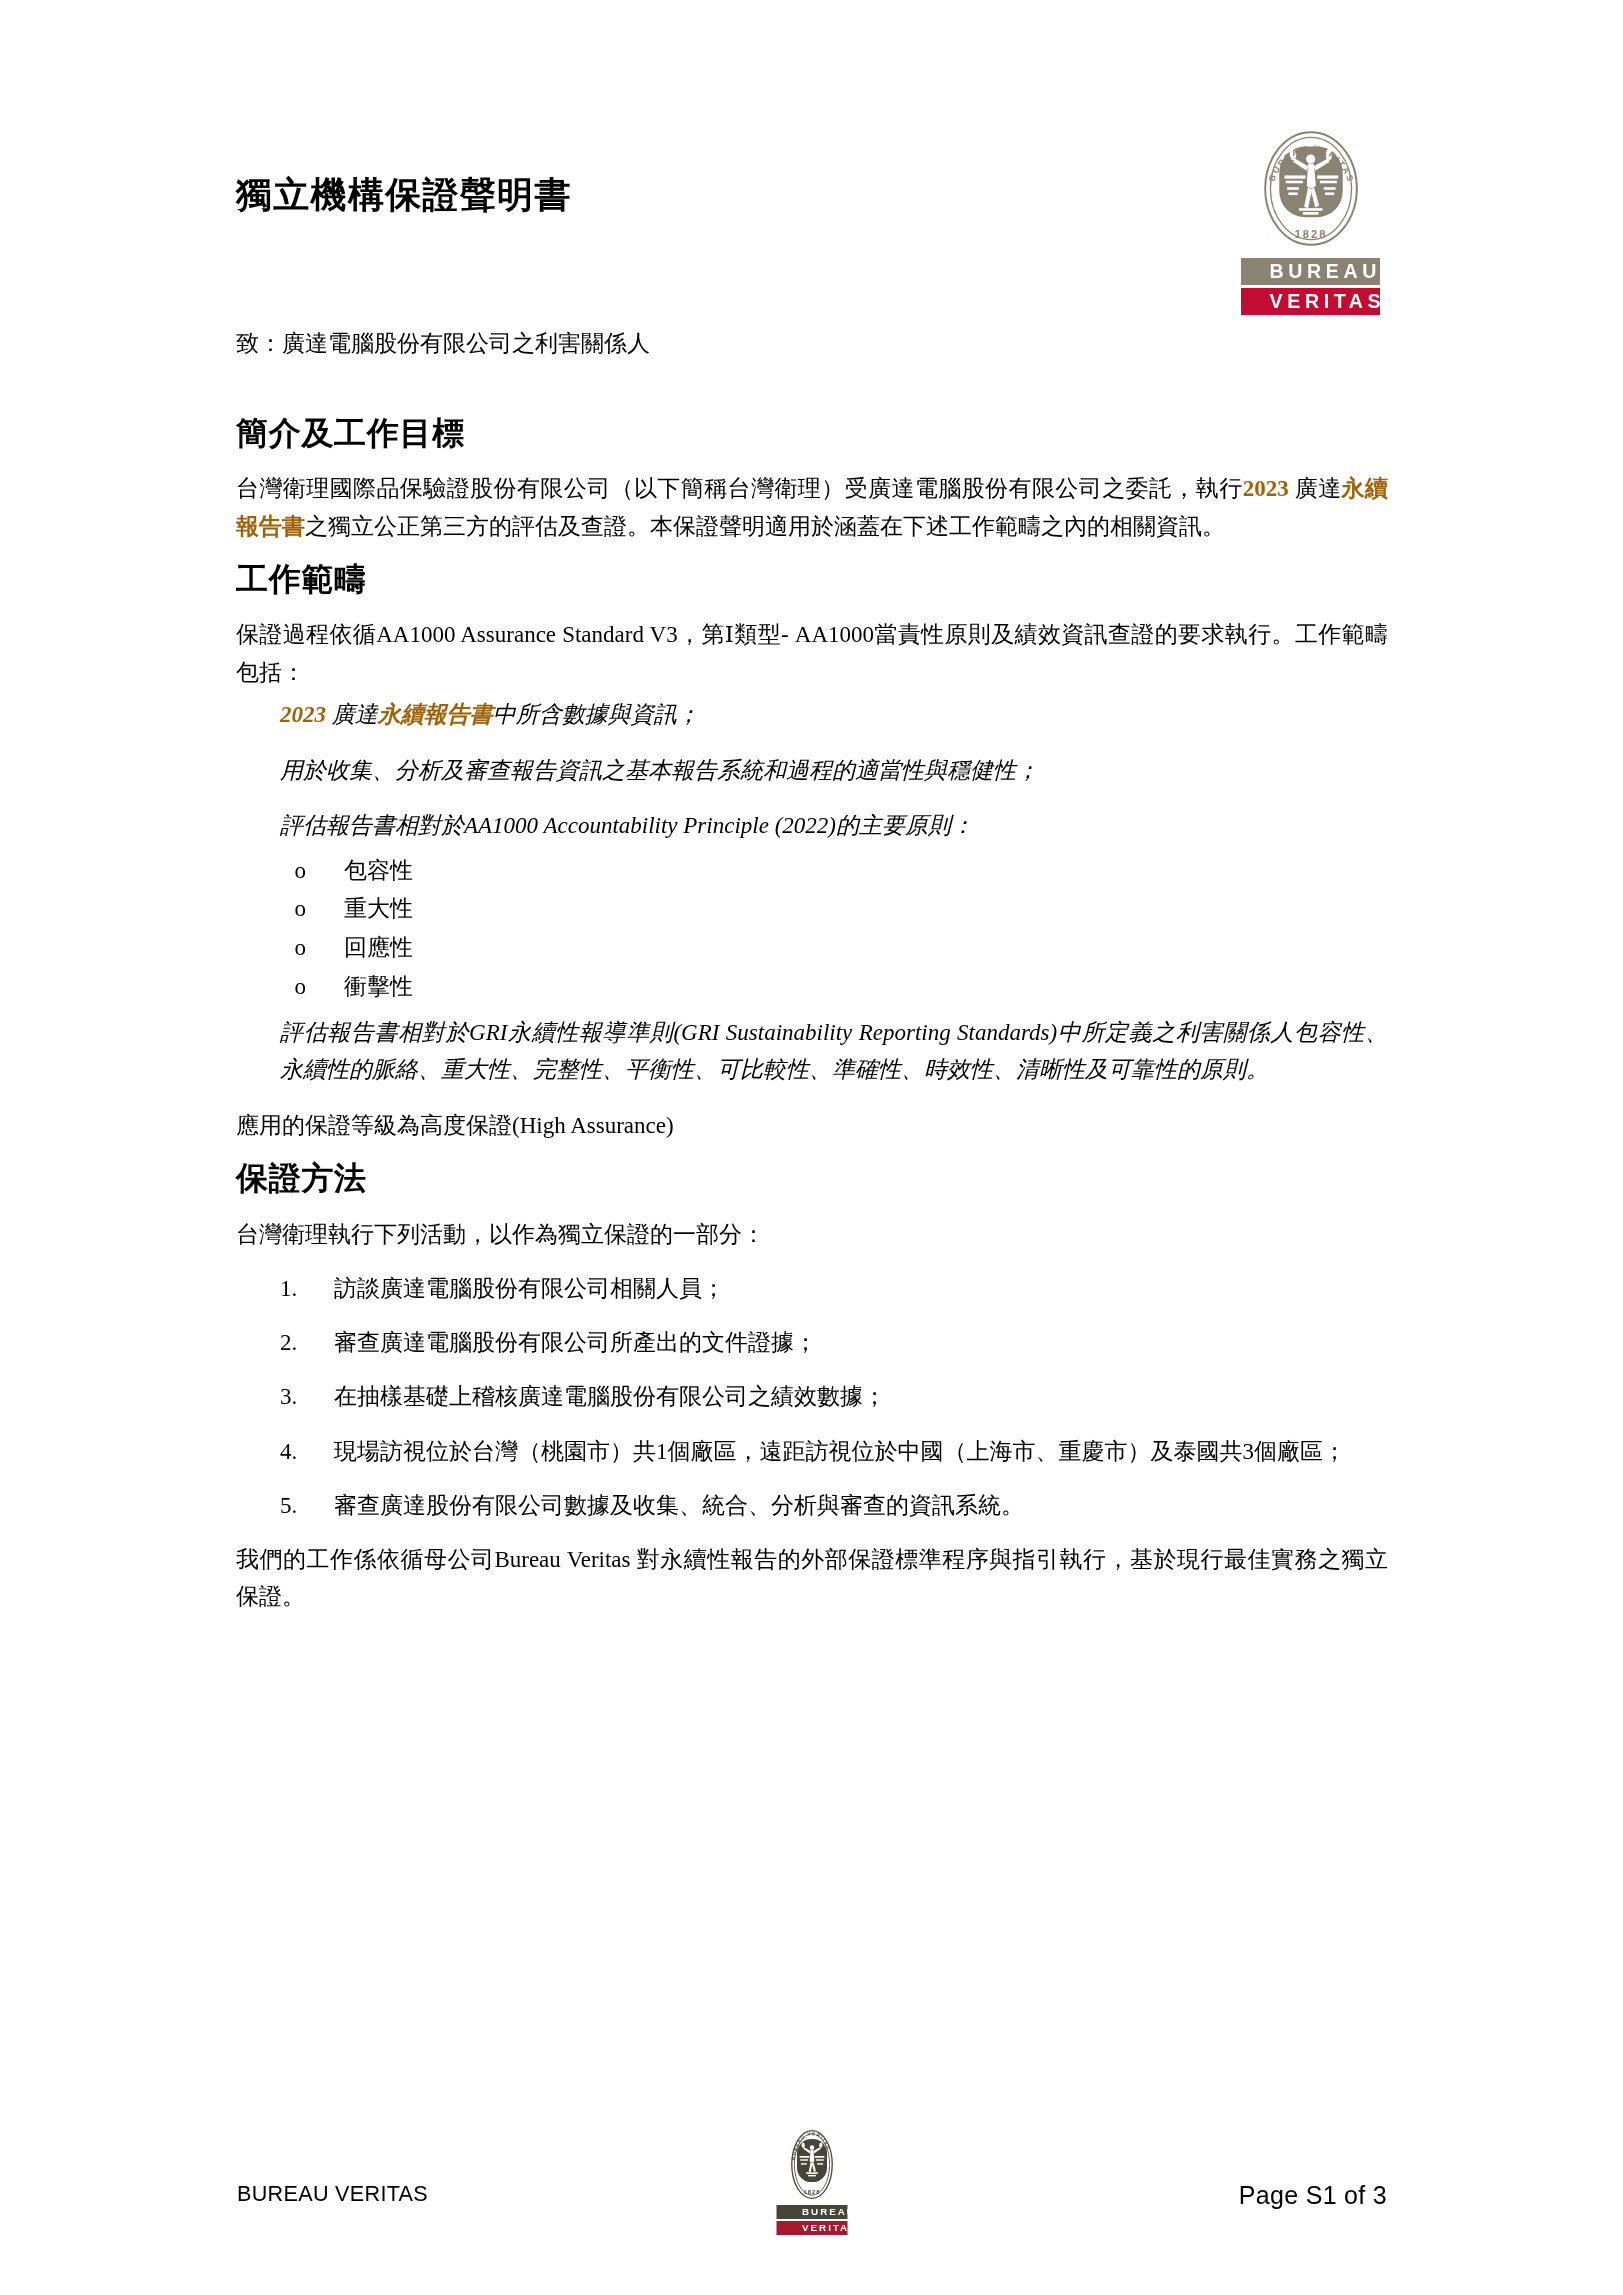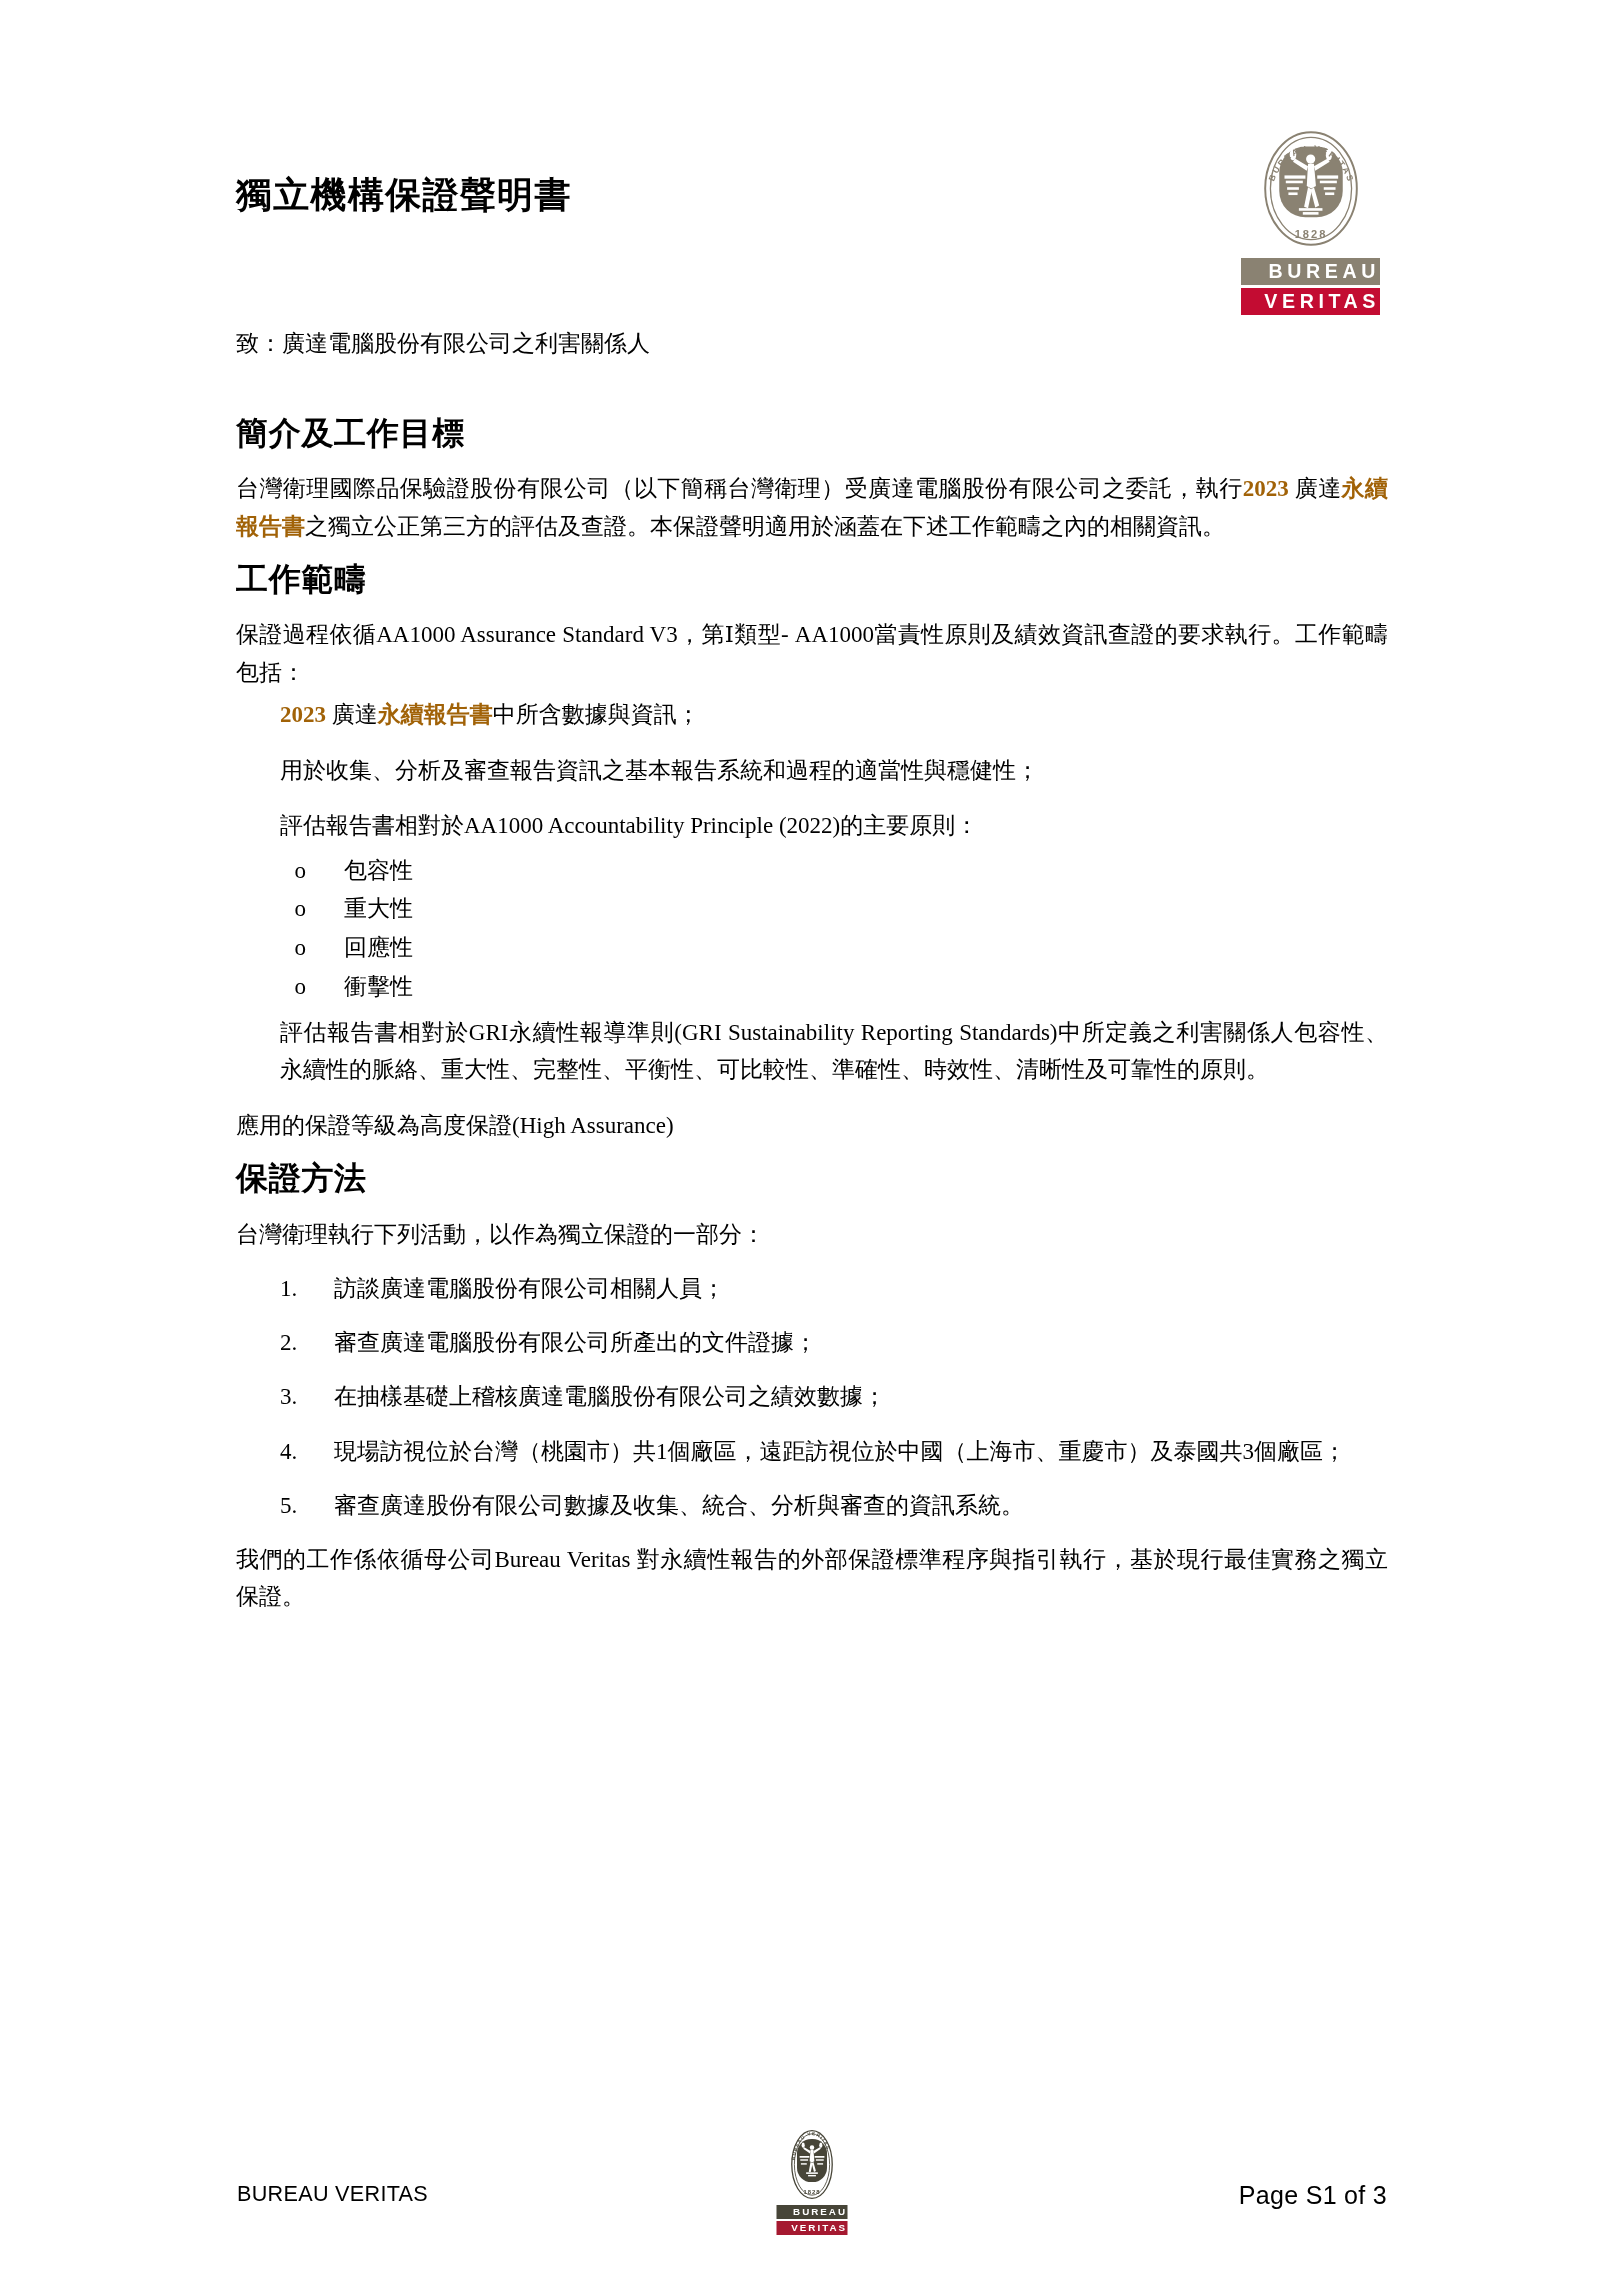--- a/index.html
+++ b/index.html
@@ -33,29 +33,30 @@
     height: 131px;
     margin: 0 auto;
     display: block;
   }
   .wordmark {
     width: 139px;
     margin: 3.9px auto 0 auto;
   }
   .wm-bar {
     display: block;
-    text-align: right;
+    text-align: left;
     color: #ffffff;
     font-family: "Liberation Sans", sans-serif;
     font-weight: 700;
     letter-spacing: 4.6px;
     text-indent: 4.6px;
     font-size: 19.6px;
     line-height: 27.5px;
     height: 27.5px;
+    padding-left: 24px;
   }
   .wm-bureau { background: #8a8272; }
   .wm-veritas { background: #c30c32; margin-top: 2.6px; }
 
   .doc-title {
     position: absolute;
     left: 236px;
     top: 175px;
     font-size: 36px;
     font-weight: 700;
@@ -103,20 +104,21 @@
   .indent-block {
     margin-left: 44px;
     width: calc(100% - 44px);
   }
   p.sub {
     font-size: 23px;
     line-height: 1.62;
     margin: 0 0 18.3px 0;
     text-align: justify;
     text-justify: inter-ideograph;
+    font-style: italic;
   }
   p.sub.last { margin-bottom: 9.2px; }
 
   
   ul.circle-list {
     list-style: none;
     margin: 3.9px 0 9.2px 0;
     padding: 0;
   }
   ul.circle-list li {

